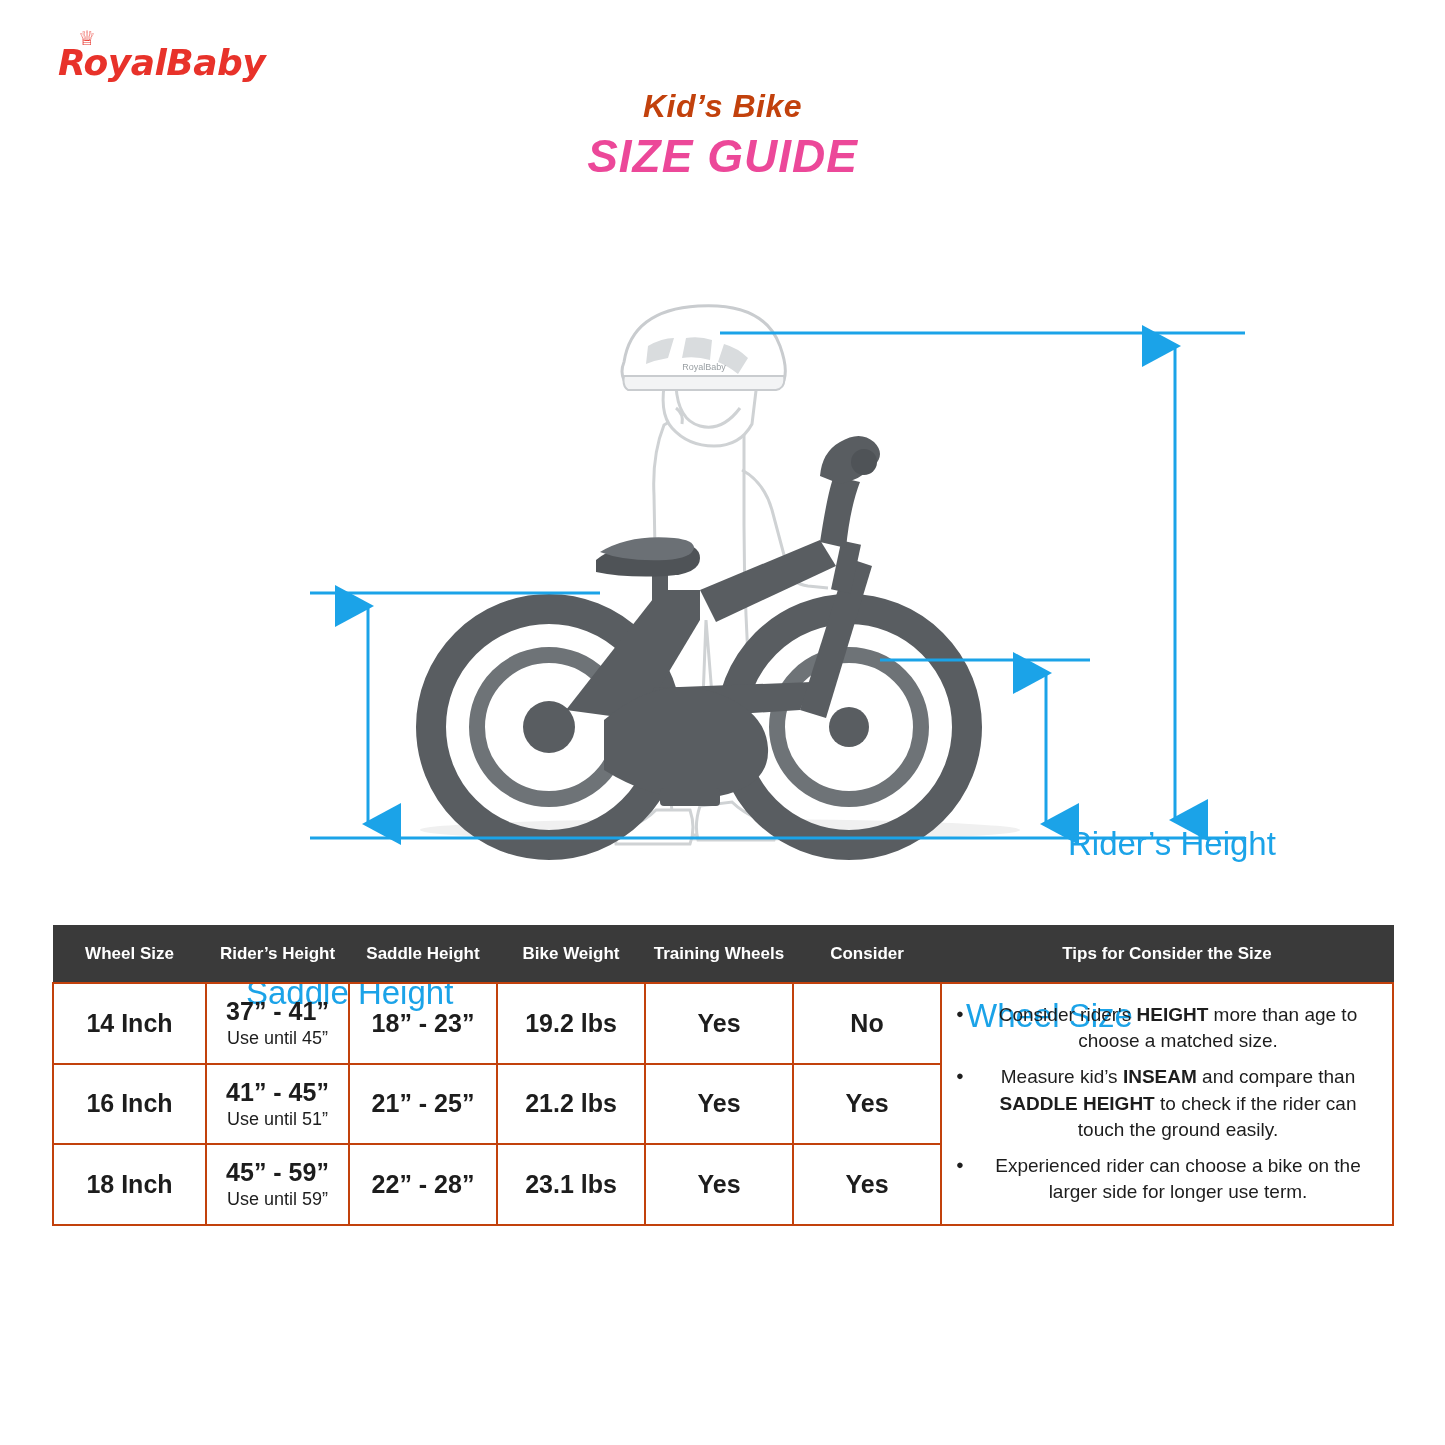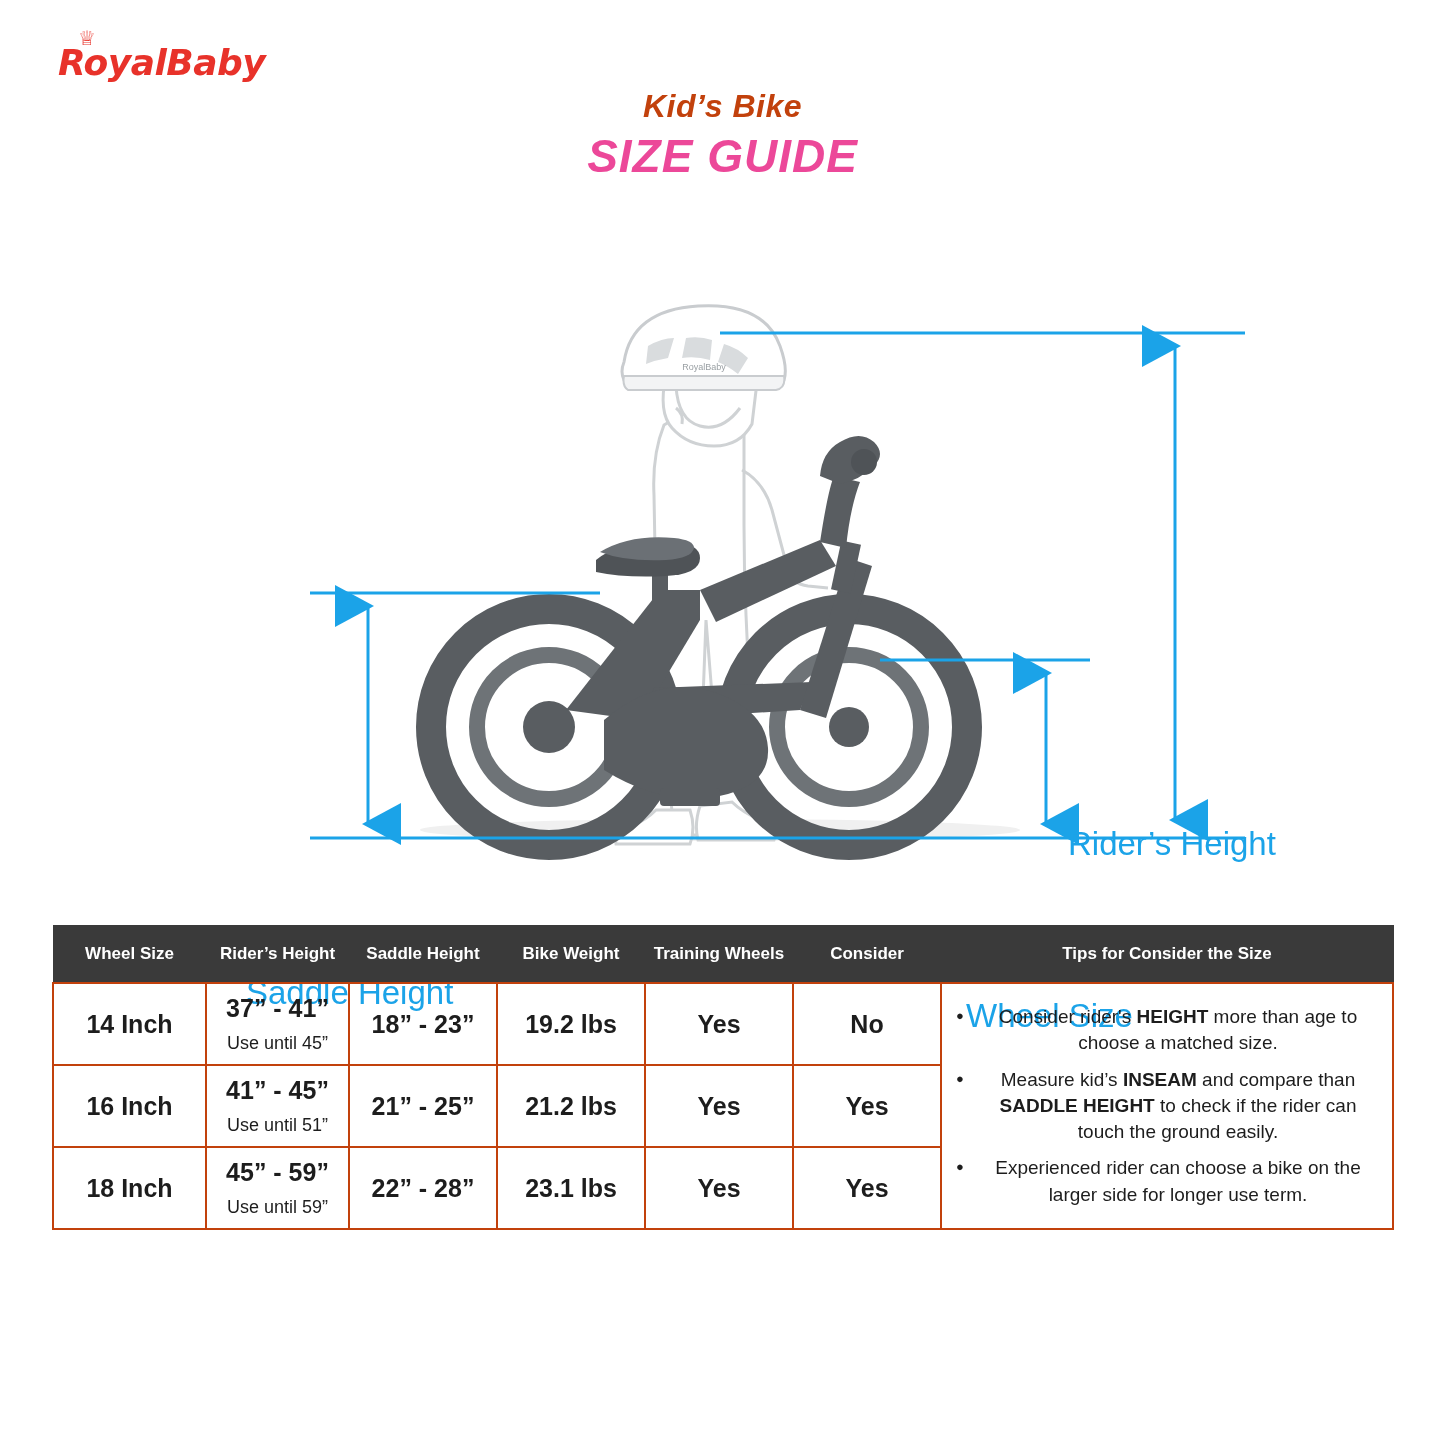--- a/index.html
+++ b/index.html
@@ -113,21 +113,21 @@
     font-size: 25px;
     font-weight: bold;
   }
   .cell-big {
     font-size: 25px;
     font-weight: bold;
   }
   .cell-sub {
     font-size: 18px;
     font-weight: normal;
-    margin-top: 10px;
+    margin-top: 2px;
     color: #1d1d1d;
   }
   td.tips {
     text-align: left;
     padding: 14px 18px 14px 26px;
     font-size: 19px;
     line-height: 1.38;
     vertical-align: middle;
   }
   td.tips ul {

